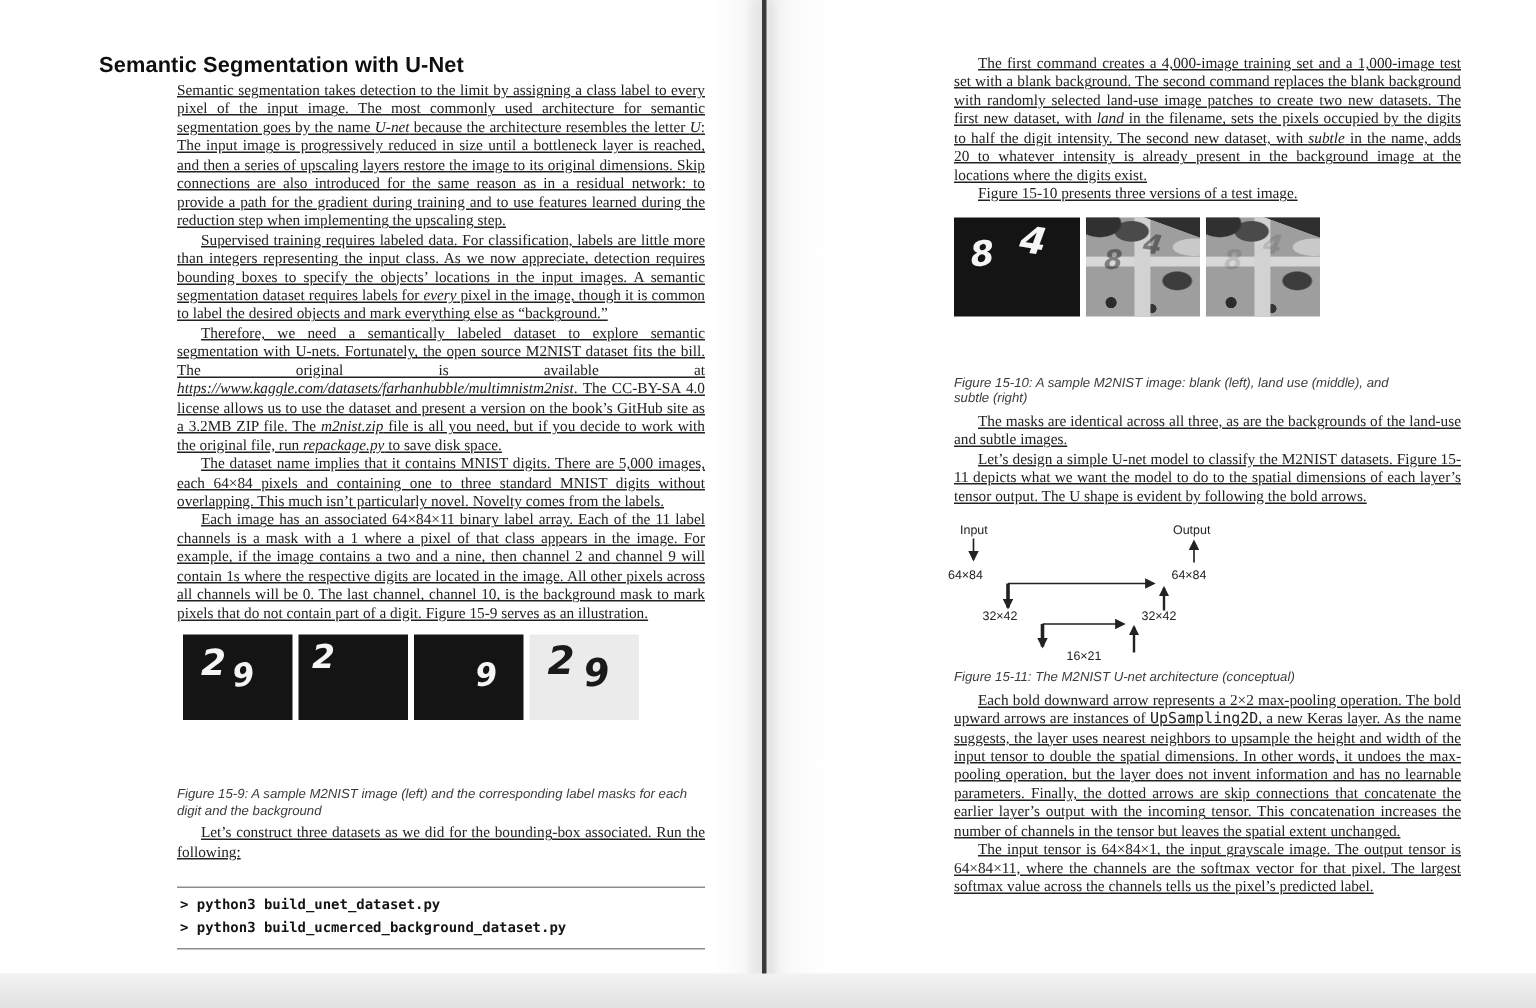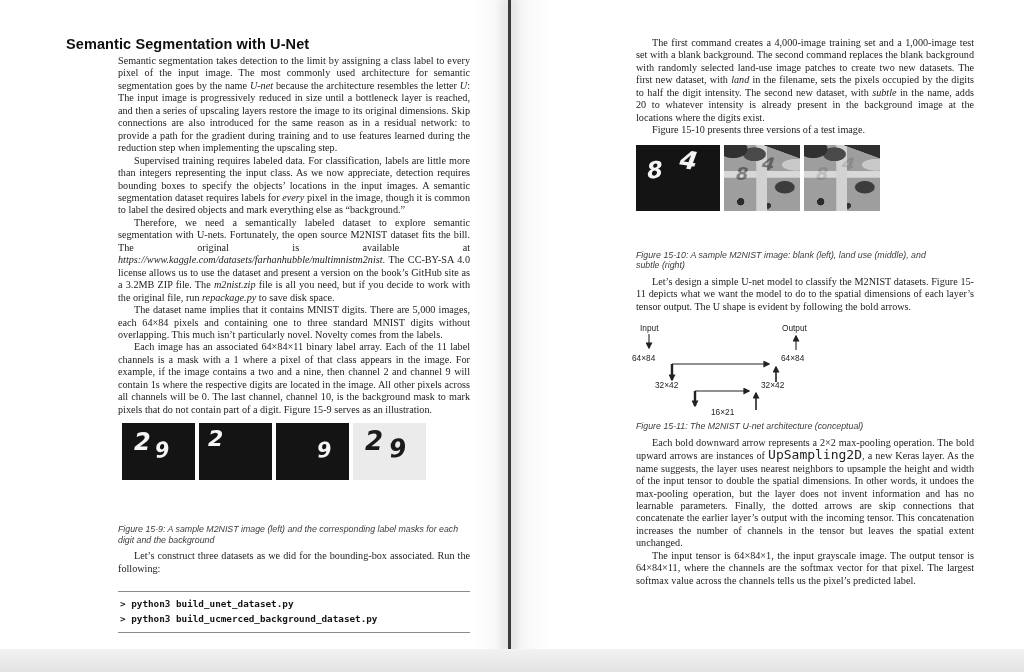--- a/index.html
+++ b/index.html
@@ -10,24 +10,24 @@
   #right-page{left:511px;width:513px;background:linear-gradient(90deg,#ededed 0px,#f9f9f9 16px,#fff 40px);}
   #gutter{position:absolute;left:508px;top:0;width:3px;height:672px;background:#3a3a3a;
           box-shadow:-6px 0 8px rgba(0,0,0,.10),4px 0 6px rgba(0,0,0,.10);}
   #desk{position:absolute;left:0;top:649px;width:1024px;height:23px;background:linear-gradient(#f2f2f2,#e2e2e2);}
 
   h1.heading{position:absolute;left:66px;top:36px;margin:0;font:700 14.5px/17px "Liberation Sans",sans-serif;
              color:#0f0f0f;letter-spacing:.1px;}
   .body-col{position:absolute;font-size:10.2px;line-height:12.45px;text-align:justify;color:#222;}
   #left-body{left:118px;top:55px;width:352px;}
   #right-body{left:125px;top:37px;width:338px;}
-  p.para{margin:0;text-indent:16px;}
+  p.para{margin:0;text-indent:16px;text-decoration:underline;}
   p.para.first{text-indent:0;}
   .it{font-style:italic;}
-  .tt{font-family:"DejaVu Sans Mono",monospace;font-size:13px;}
+  .tt{font-family:"DejaVu Sans Mono",monospace;font-size:10px;}
 
   .fig-row{display:flex;gap:4px;}
   #fig9{margin:7px 0 7px 4px;}
   #fig10{margin:8px 0 7px 0;}
   .panel{position:relative;overflow:hidden;flex:none;}
   .fig9-panel{width:73px;height:57px;}
   .black-panel{background:#141414;color:#f5f5f5;}
   .light-panel{background:#ebebeb;color:#1a1a1a;}
   .fig10-black{width:84px;height:66px;}
   .digit{position:absolute;font-family:"DejaVu Sans",sans-serif;font-weight:700;font-style:italic;line-height:1;}
@@ -129,20 +129,21 @@
           <span class="ghost" style="left:38px;top:10px;transform:rotate(9deg);">4</span>
         </div>
         <div class="panel aerial">
           <span class="ghost faint" style="left:12px;top:20px;">8</span>
           <span class="ghost faint" style="left:38px;top:10px;transform:rotate(9deg);">4</span>
         </div>
       </div>
 
       <p class="caption" id="fig10-caption">Figure 15-10: A sample M2NIST image: blank (left), land use (middle), and subtle (right)</p>
 
+      <p class="para">The masks are identical across all three, as are the backgrounds of the land-use and subtle images.</p>
       <p class="para">Let’s design a simple U-net model to classify the M2NIST datasets. Figure 15-11 depicts what we want the model to do to the spatial dimensions of each layer’s tensor output. The U shape is evident by following the bold arrows.</p>
 
       <svg id="unet-svg" width="210" height="98" viewBox="0 0 210 98">
         <defs>
           <marker id="ah" markerUnits="userSpaceOnUse" markerWidth="7" markerHeight="7" refX="5.6" refY="3.5" orient="auto">
             <path d="M0,0 L7,3.5 L0,7 z" fill="#222"></path>
           </marker>
         </defs>
         <text class="diag-label" x="10" y="11">Input</text>
         <line x1="19" y1="14" x2="19" y2="28" stroke="#222" stroke-width="1.1" marker-end="url(#ah)"></line>

